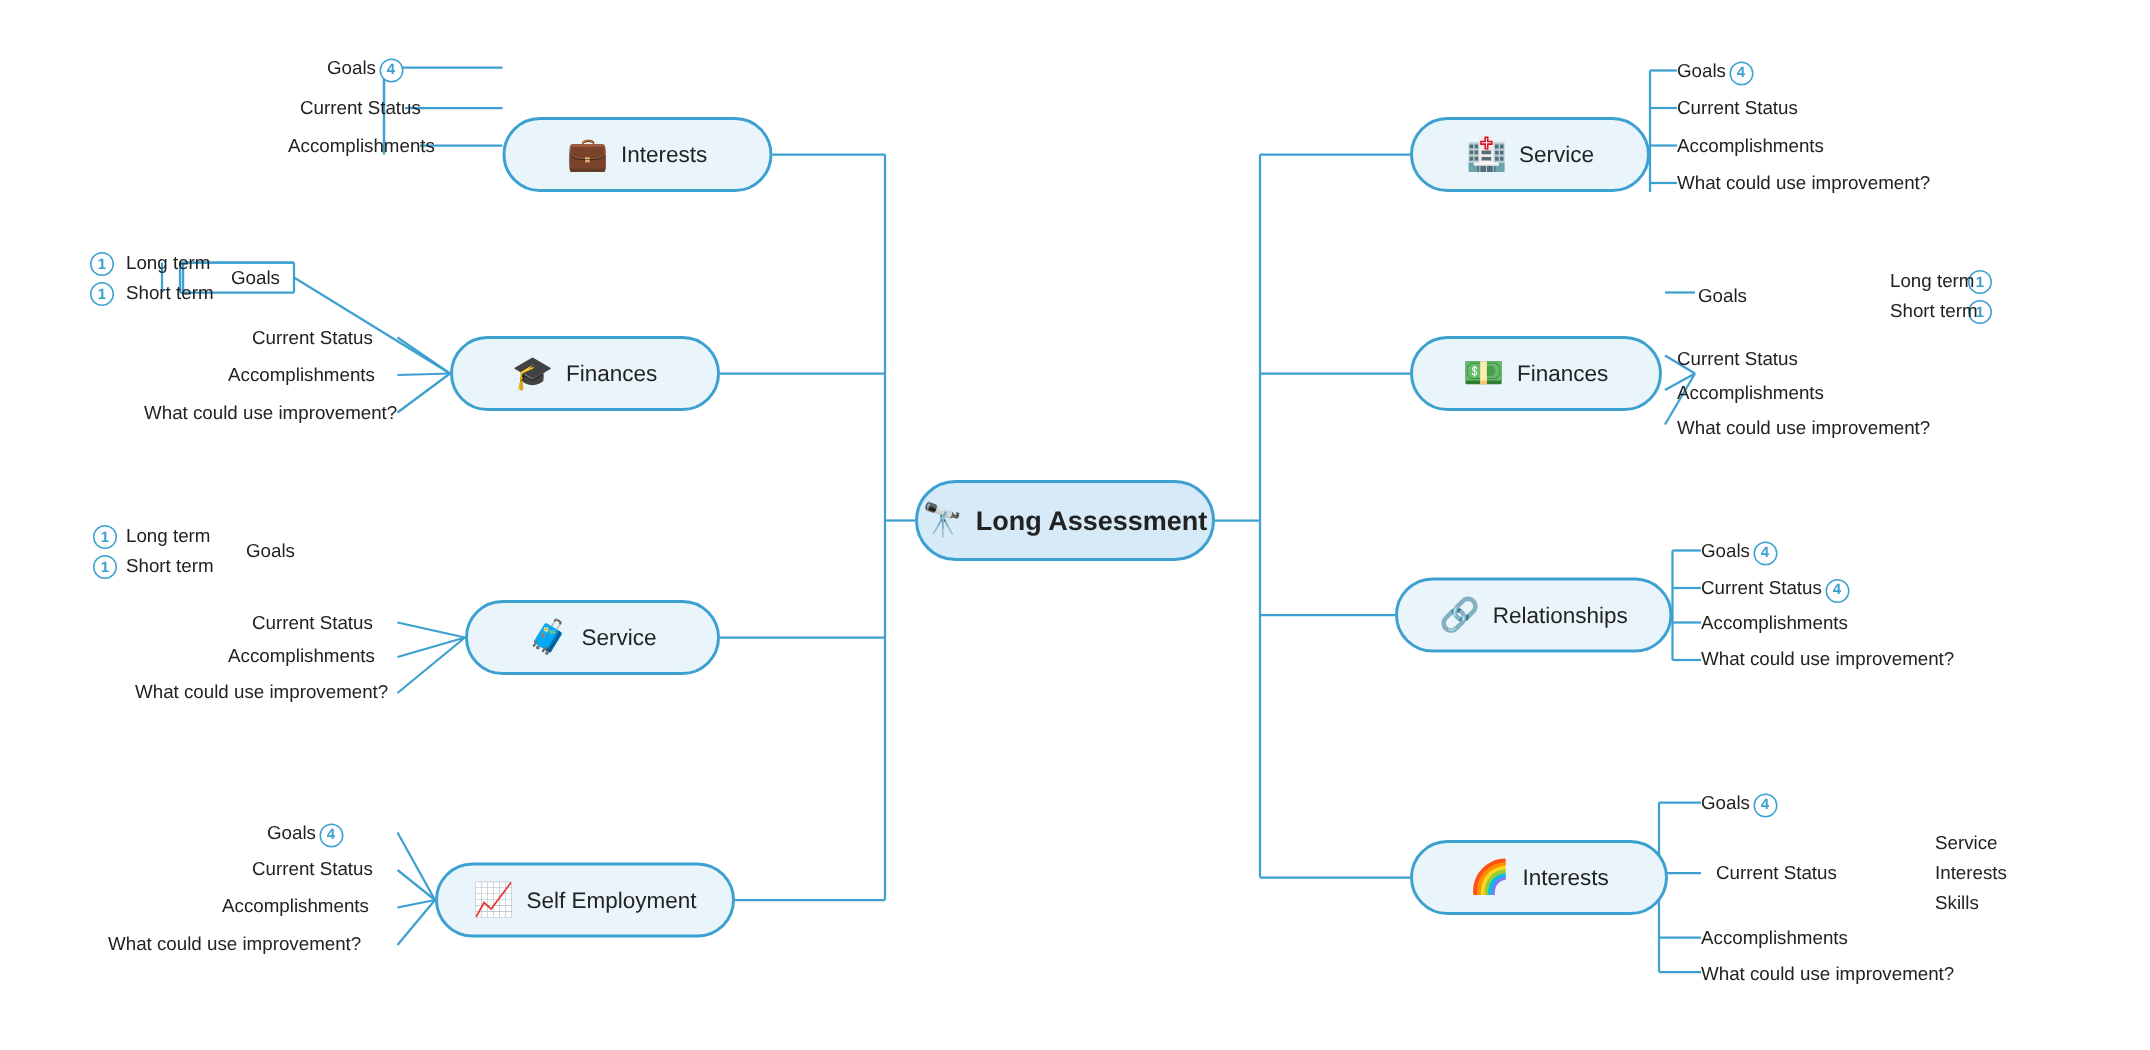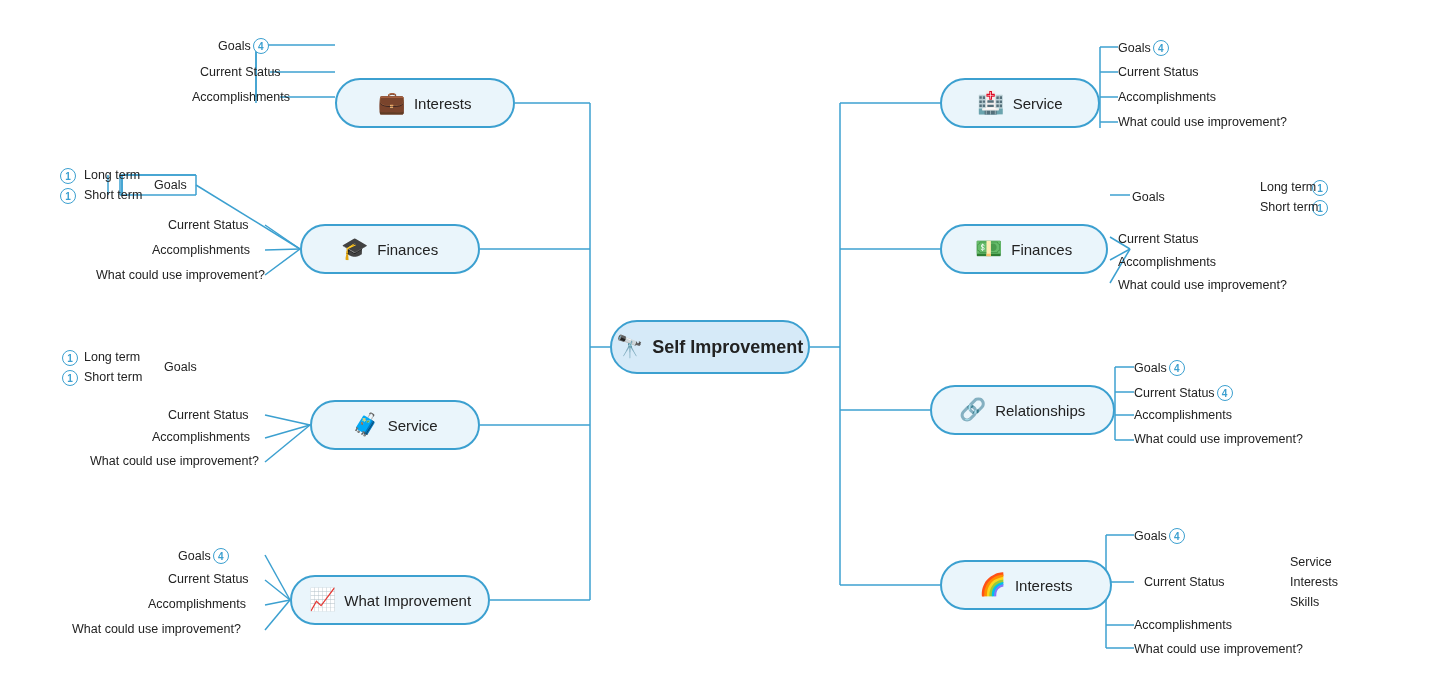--- a/index.html
+++ b/index.html
@@ -129,21 +129,21 @@
       <line x1="1106" y1="625" x2="1134" y2="625" stroke="#3ca0d0" stroke-width="1.5"></line>
       <line x1="1106" y1="648" x2="1134" y2="648" stroke="#3ca0d0" stroke-width="1.5"></line>
       <line x1="1106" y1="535" x2="1106" y2="648" stroke="#3ca0d0" stroke-width="1.5"></line>
       <line x1="196" y1="175" x2="196" y2="195" stroke="#3ca0d0" stroke-width="1.5"></line>
       <line x1="120" y1="175" x2="196" y2="175" stroke="#3ca0d0" stroke-width="1.5"></line>
       <line x1="120" y1="195" x2="196" y2="195" stroke="#3ca0d0" stroke-width="1.5"></line>
       <line x1="120" y1="175" x2="120" y2="195" stroke="#3ca0d0" stroke-width="1.5"></line>
     </svg>
 <div class="node center" style="left: 610px; top: 320px; width: 200px; height: 54px;">
       <span class="icon">🔭</span>
-      <span>Self Improvement</span>
+      <span>Long Assessment</span>
     </div>
     <div class="node" style="left: 335px; top: 78px; width: 180px; height: 50px;">
       <span class="icon">💼</span>
       <span>Interests</span>
     </div>
     <div class="leaf" style="left: 218px; top: 38px;"><span>Goals</span><span class="badge">4</span></div>
     <div class="leaf" style="left: 200px; top: 65px;"><span>Current Status</span></div>
     <div class="leaf" style="left: 192px; top: 90px;"><span>Accomplishments</span></div>
     <div class="node" style="left: 300px; top: 224px; width: 180px; height: 50px;">
       <span class="icon">🎓</span>
@@ -164,21 +164,21 @@
     <div class="leaf" style="left: 84px; top: 350px;"><span>Long term</span></div>
     <div class="leaf" style="left: 84px; top: 370px;"><span>Short term</span></div>
     <div class="leaf" style="left: 164px; top: 360px;"><span>Goals</span></div>
     <div class="leaf" style="left: 168px; top: 408px;"><span>Current Status</span></div>
     <div class="leaf" style="left: 152px; top: 430px;"><span>Accomplishments</span></div>
     <div class="leaf" style="left: 90px; top: 454px;"><span>What could use improvement?</span></div>
     <div class="badge" style="position: absolute; left: 60px; top: 350px;">1</div>
     <div class="badge" style="position: absolute; left: 60px; top: 370px;">1</div>
     <div class="node" style="left: 290px; top: 575px; width: 200px; height: 50px;">
       <span class="icon">📈</span>
-      <span>What Improvement</span>
+      <span>Self Employment</span>
     </div>
     <div class="leaf" style="left: 178px; top: 548px;"><span>Goals</span><span class="badge">4</span></div>
     <div class="leaf" style="left: 168px; top: 572px;"><span>Current Status</span></div>
     <div class="leaf" style="left: 148px; top: 597px;"><span>Accomplishments</span></div>
     <div class="leaf" style="left: 72px; top: 622px;"><span>What could use improvement?</span></div>
     <div class="node" style="left: 940px; top: 78px; width: 160px; height: 50px;">
       <span class="icon">🏥</span>
       <span>Service</span>
     </div>
     <div class="leaf" style="left: 1118px; top: 40px;"><span>Goals</span><span class="badge">4</span></div>

